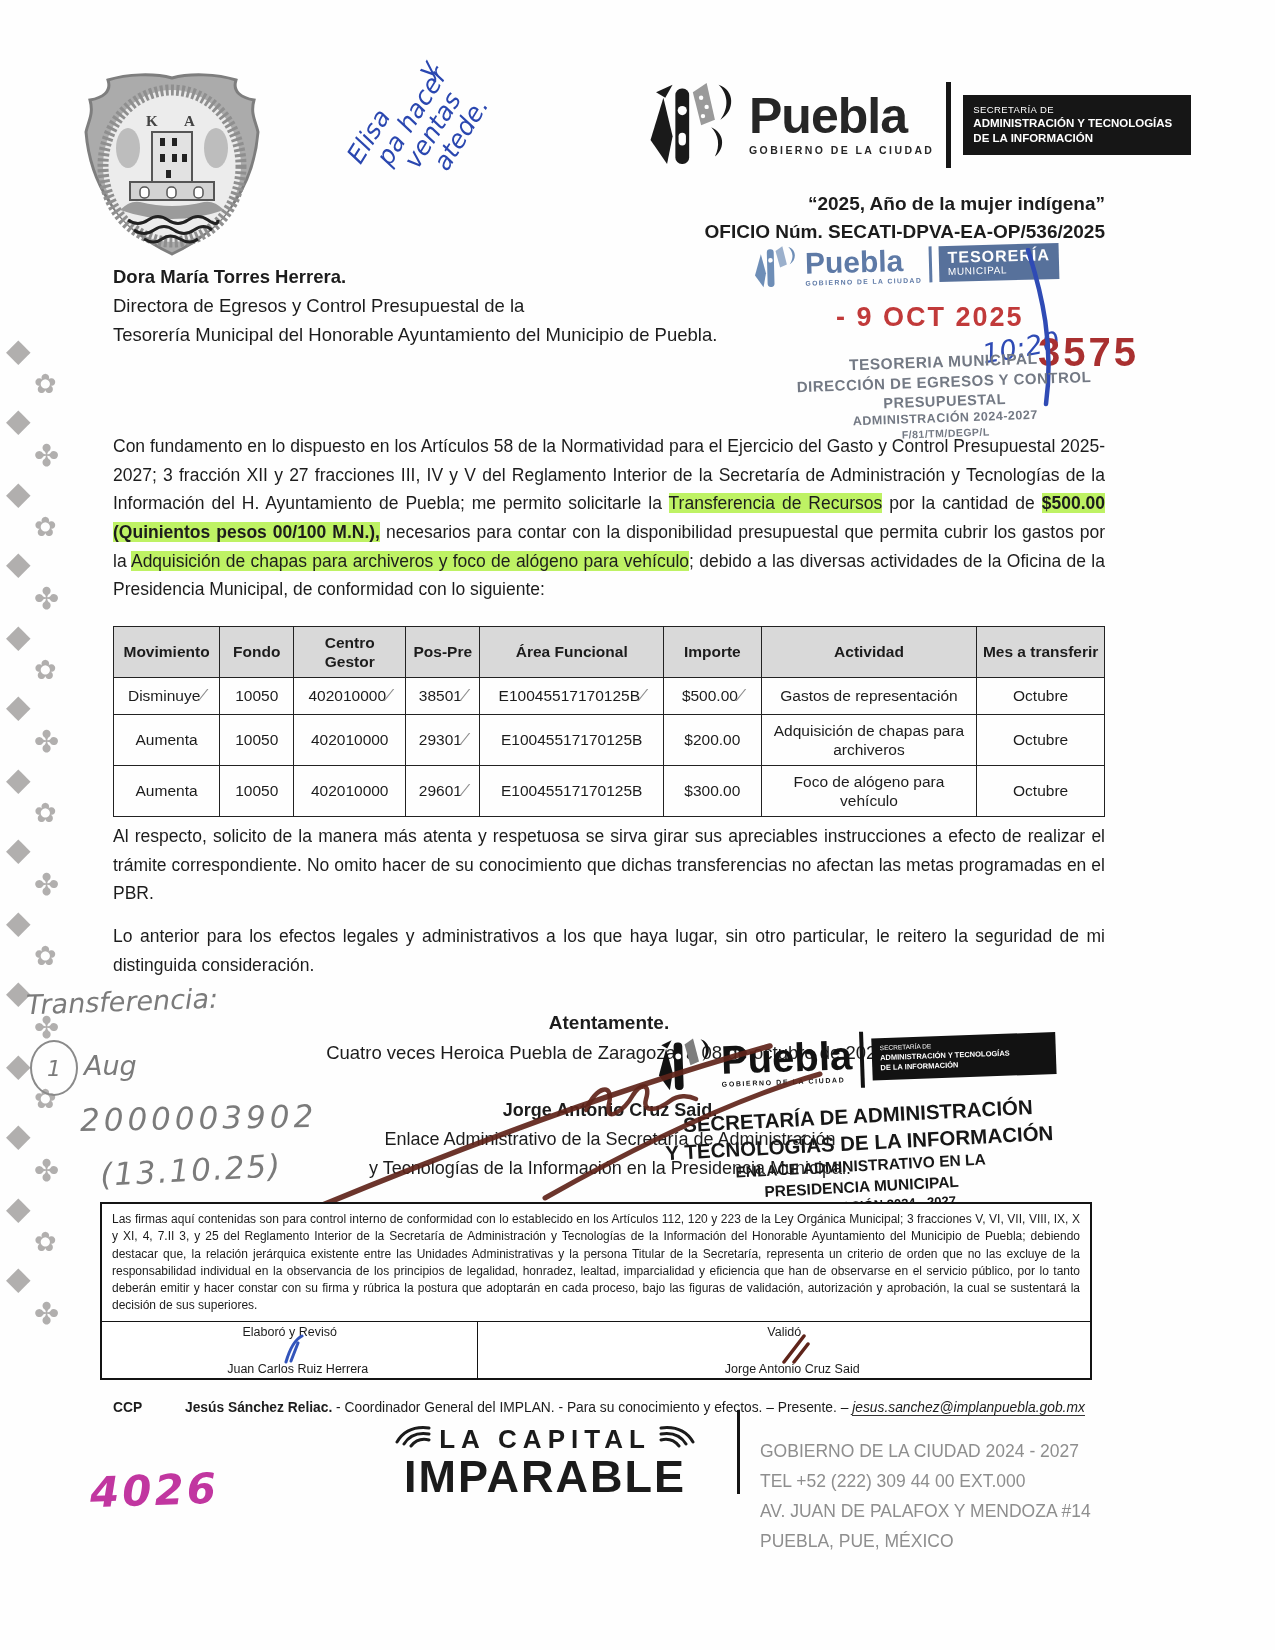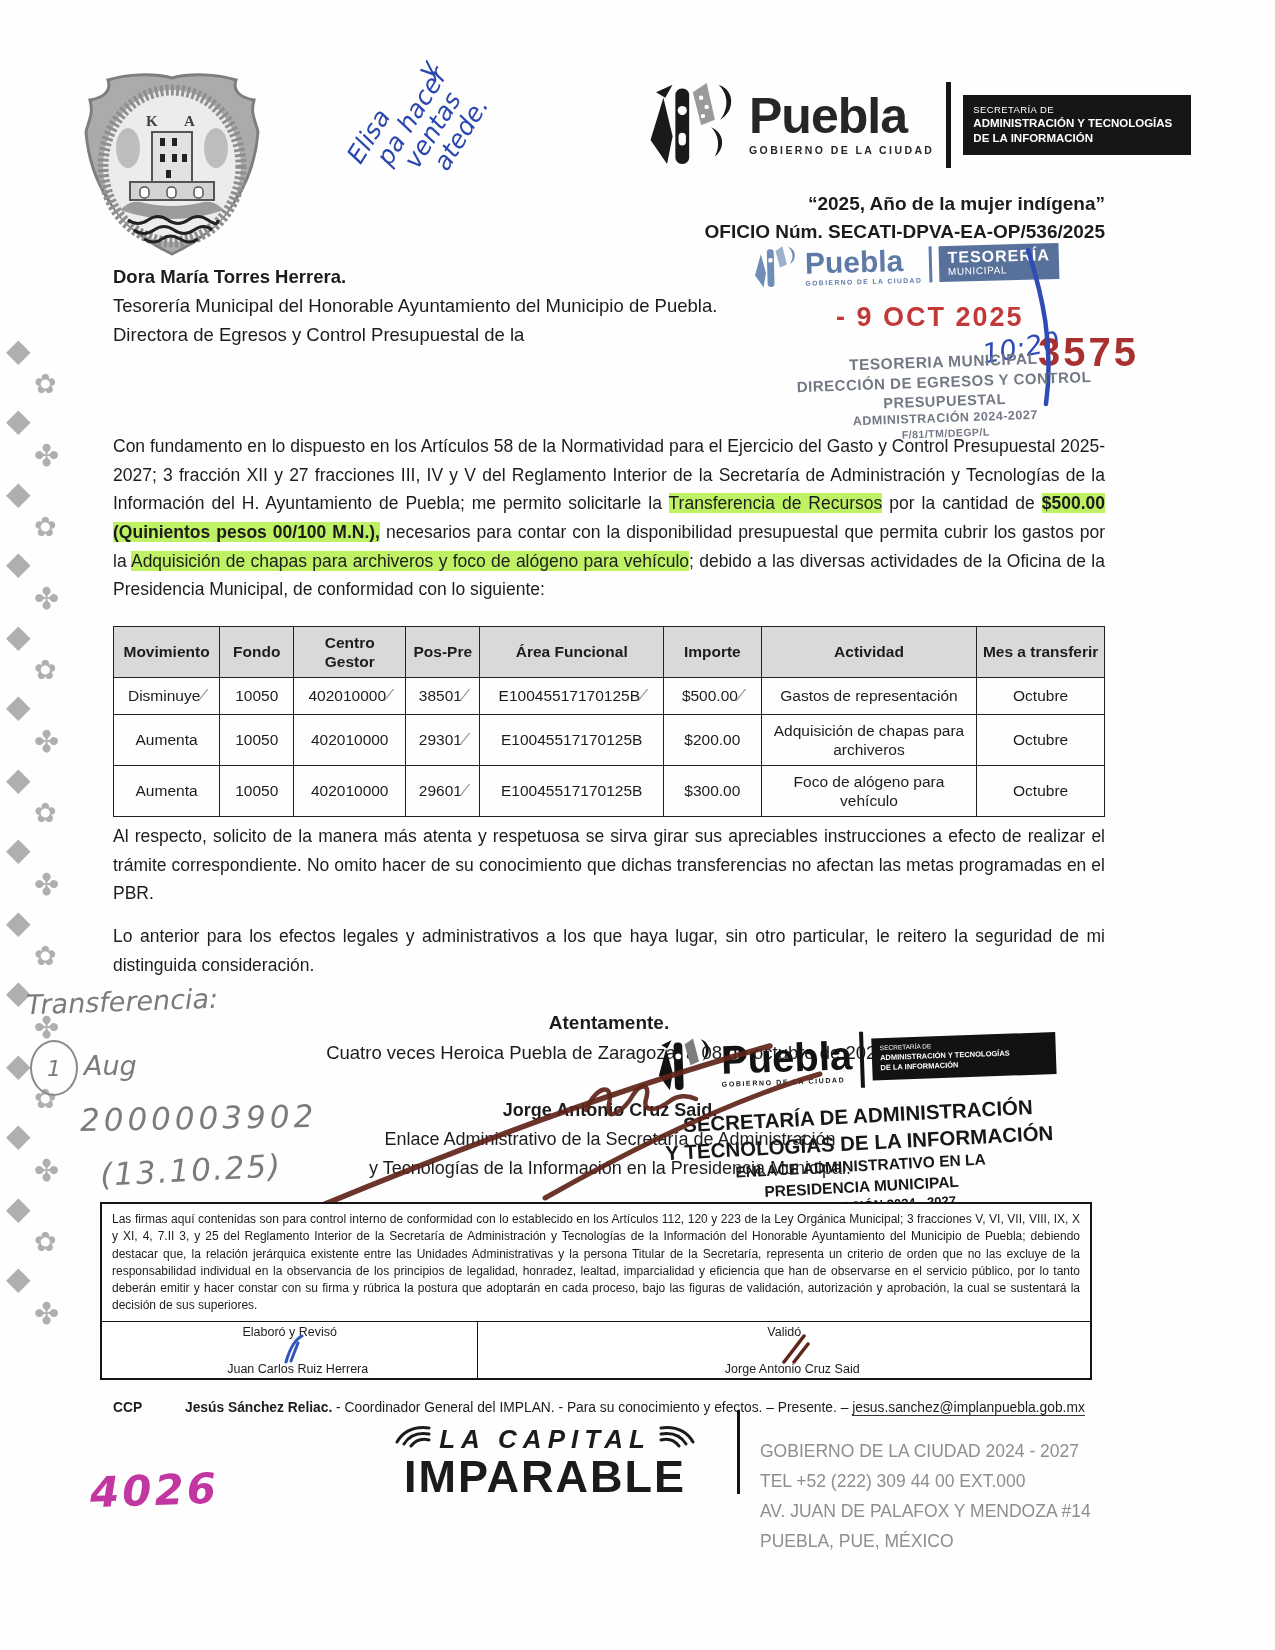--- a/index.html
+++ b/index.html
@@ -121,26 +121,26 @@
   #sigrow .col{position:relative;text-align:center;font-size:12.5px;}
   #sigrow .c1{width:38%;border-right:1.6px solid #141414;}
   #sigrow .c2{flex:1;}
   #sigrow .lab{margin-top:3px;}
   #sigrow .nm{position:absolute;bottom:2px;left:16px;right:0;}
 
   
   #ccp{left:113px;top:1400px;width:992px;font-size:13.8px;display:flex;}
   #ccp .lab{width:72px;font-weight:bold;}
   #ccp .nm{font-weight:bold;}
-  #ccp .email{border-bottom:1.2px solid #333;}
+  #ccp .email{border-bottom:1.2px solid #333;font-style:italic;}
 
   
   #brand{left:383px;top:1424px;width:324px;text-align:center;color:#1b1b1b;}
   #brand .top{display:flex;align-items:center;justify-content:center;gap:8px;
-              font-size:26px;font-weight:bold;letter-spacing:6px;font-style:italic;}
+              font-size:26px;font-weight:bold;letter-spacing:6px;}
   #brand .bottom{font-size:45px;font-weight:bold;letter-spacing:2px;margin-top:-4px;}
   #fdiv{left:737px;top:1410px;width:2.5px;height:84px;background:#141414;}
   [data-name="footer-address"]{left:760px;top:1436px;font-size:17.5px;color:#8e8e8e;line-height:1.72;}
   #folio4026{left:90px;top:1466px;font-size:42px;color:#c136a0;letter-spacing:3px;transform:rotate(-2deg);
        font-family:"DejaVu Sans",sans-serif;font-style:italic;font-weight:bold;}
 </style>
 </head>
 <body>
 
 <div id="page" data-name="scanned-document-page">
@@ -275,22 +275,22 @@
   <div class="abs" data-name="unit-stamp">
       <div data-name="unit-stamp-line">TESORERIA MUNICIPAL</div>
       <div data-name="unit-stamp-line">DIRECCIÓN DE EGRESOS Y CONTROL</div>
       <div data-name="unit-stamp-line">PRESUPUESTAL</div>
       <div data-name="unit-stamp-line">ADMINISTRACIÓN 2024-2027</div>
       <div data-name="unit-stamp-line">F/81/TM/DEGP/L</div>
     </div>
 
   <div id="addr" class="abs" data-name="addressee-block">
     <div class="nm" data-name="addressee-name">Dora María Torres Herrera.</div>
+    <div data-name="addressee-title">Directora de Egresos y Control Presupuestal de la</div>
     <div data-name="addressee-title">Tesorería Municipal del Honorable Ayuntamiento del Municipio de Puebla.</div>
-    <div data-name="addressee-title">Directora de Egresos y Control Presupuestal de la</div>
   </div>
 
   <div id="p1" class="abs para" data-name="paragraph-1"><span data-name="paragraph-1-segment">Con fundamento en lo dispuesto en los Artículos 58 de la Normatividad para el Ejercicio del Gasto y Control Presupuestal 2025-2027; 3 fracción XII y 27 fracciones III, IV y V del Reglamento Interior de la Secretaría de Administración y Tecnologías de la Información del H. Ayuntamiento de Puebla; me permito solicitarle la </span><span data-name="paragraph-1-segment" class="hl">Transferencia de Recursos</span><span data-name="paragraph-1-segment"> por la cantidad de </span><span data-name="paragraph-1-segment" class="hl b">$500.00 (Quinientos pesos 00/100 M.N.),</span><span data-name="paragraph-1-segment"> necesarios para contar con la disponibilidad presupuestal que permita cubrir los gastos por la </span><span data-name="paragraph-1-segment" class="hl">Adquisición de chapas para archiveros y foco de alógeno para vehículo</span><span data-name="paragraph-1-segment">; debido a las diversas actividades de la Oficina de la Presidencia Municipal, de conformidad con lo siguiente:</span></div>
 
   <div id="tblwrap" class="abs" data-name="budget-table-wrap">
     <table data-name="budget-table">
       <thead>
           <tr data-name="table-header-row">
             <th data-name="table-header-cell" style="width: 100px;">Movimiento</th>
             <th data-name="table-header-cell" style="width: 70px;">Fondo</th>

